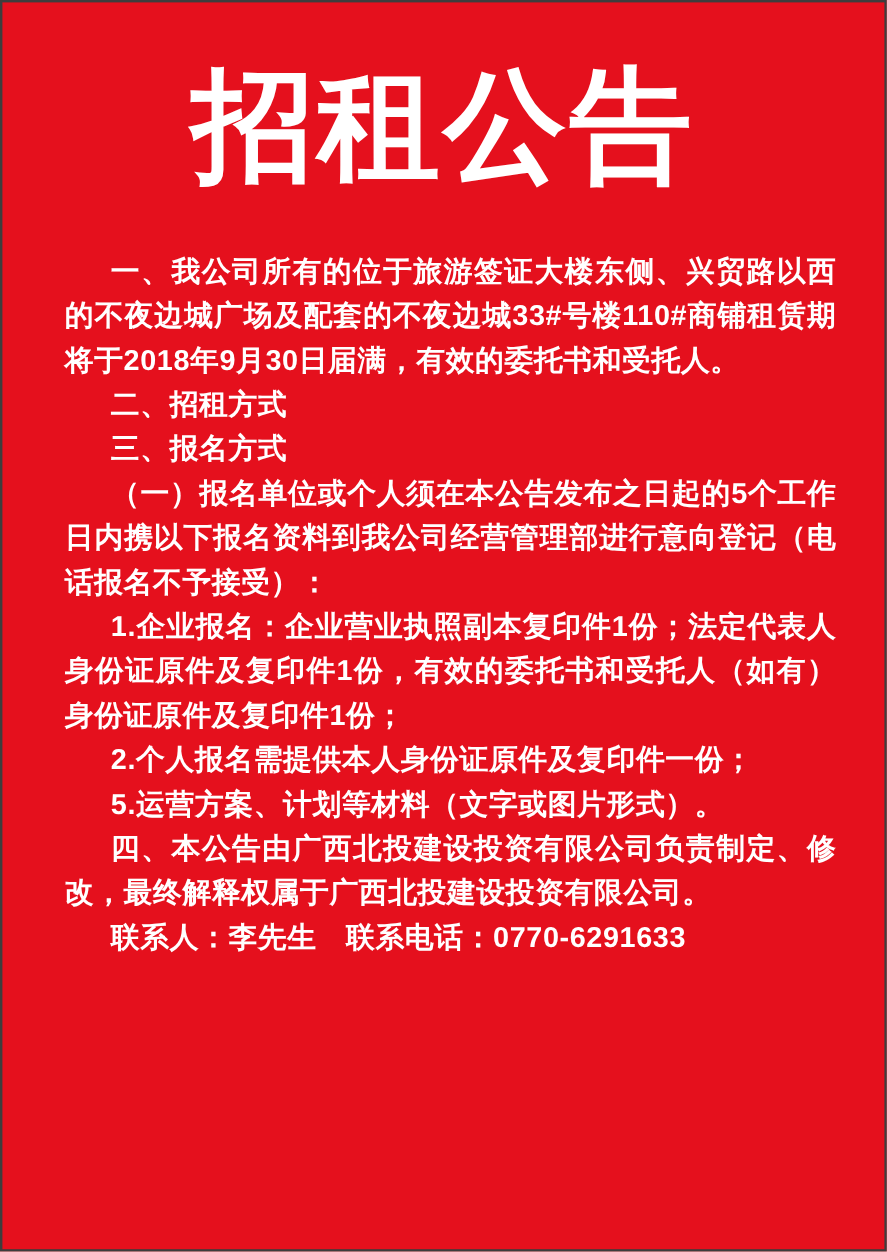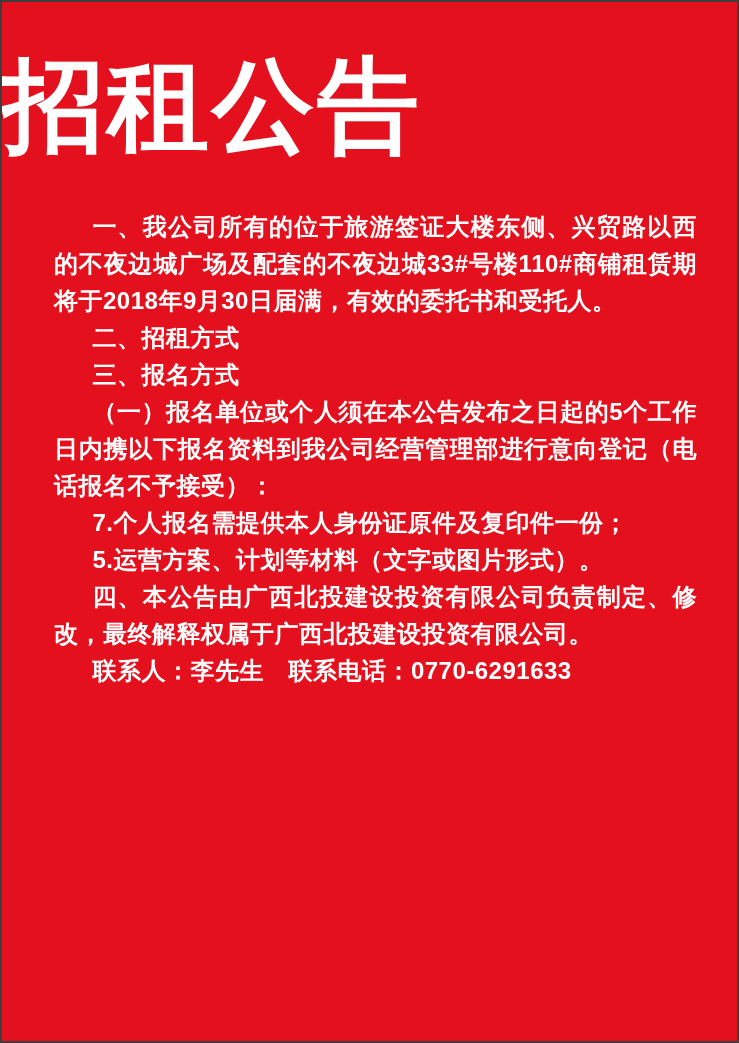--- a/index.html
+++ b/index.html
@@ -14,20 +14,21 @@
     box-sizing: border-box;
     background: #e5101d;
     border: 2px solid #3d3d3d;
     box-shadow: 0 0 0 1px #b5b5b5;
     overflow: hidden;
     color: #ffffff;
     font-family: "Liberation Sans", sans-serif;
   }
   .poster-title {
     margin-top: 50px;
+    text-align: center;
     font-family: "Liberation Serif", "DejaVu Serif", serif;
     font-weight: bold;
     font-size: 102px;
     line-height: 1.08;
     letter-spacing: 3px;
     color: #ffffff;
   }
   .poster-body {
     margin-top: 46px;
     padding: 0 40px 0 52px;
@@ -48,19 +49,20 @@
 
 <div class="poster">
 
   <div class="poster-title">招租公告</div>
 
   <div class="poster-body">
     <p>一、我公司所有的位于旅游签证大楼东侧、兴贸路以西的不夜边城广场及配套的不夜边城33#号楼110#商铺租赁期将于2018年9月30日届满，有效的委托书和受托人。</p>
     <p>二、招租方式</p>
     <p>三、报名方式</p>
     <p>（一）报名单位或个人须在本公告发布之日起的5个工作日内携以下报名资料到我公司经营管理部进行意向登记（电话报名不予接受）：</p>
-    <p>7.个人报名需提供本人身份证原件及复印件一份；</p>
+    <p>1.企业报名：企业营业执照副本复印件1份；法定代表人身份证原件及复印件1份，有效的委托书和受托人（如有）身份证原件及复印件1份；</p>
+    <p>2.个人报名需提供本人身份证原件及复印件一份；</p>
     <p>5.运营方案、计划等材料（文字或图片形式）。</p>
     <p>四、本公告由广西北投建设投资有限公司负责制定、修改，最终解释权属于广西北投建设投资有限公司。</p>
     <p>联系人：李先生　联系电话：0770-6291633</p>
   </div>
 
 </div>
 
 </body></html>

